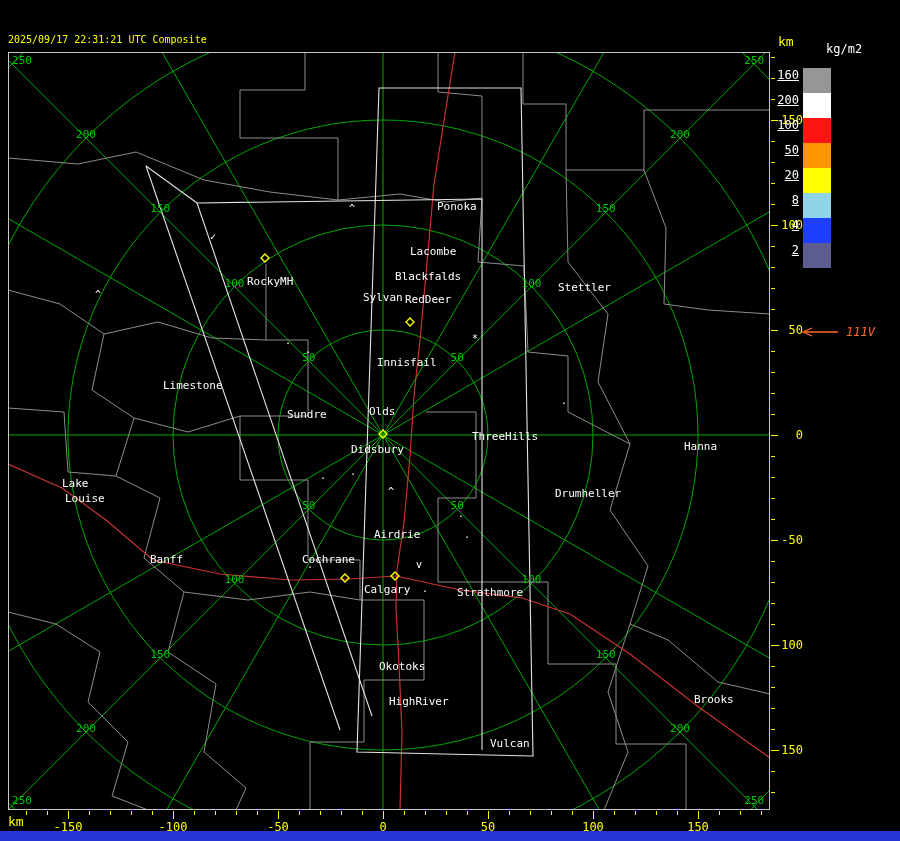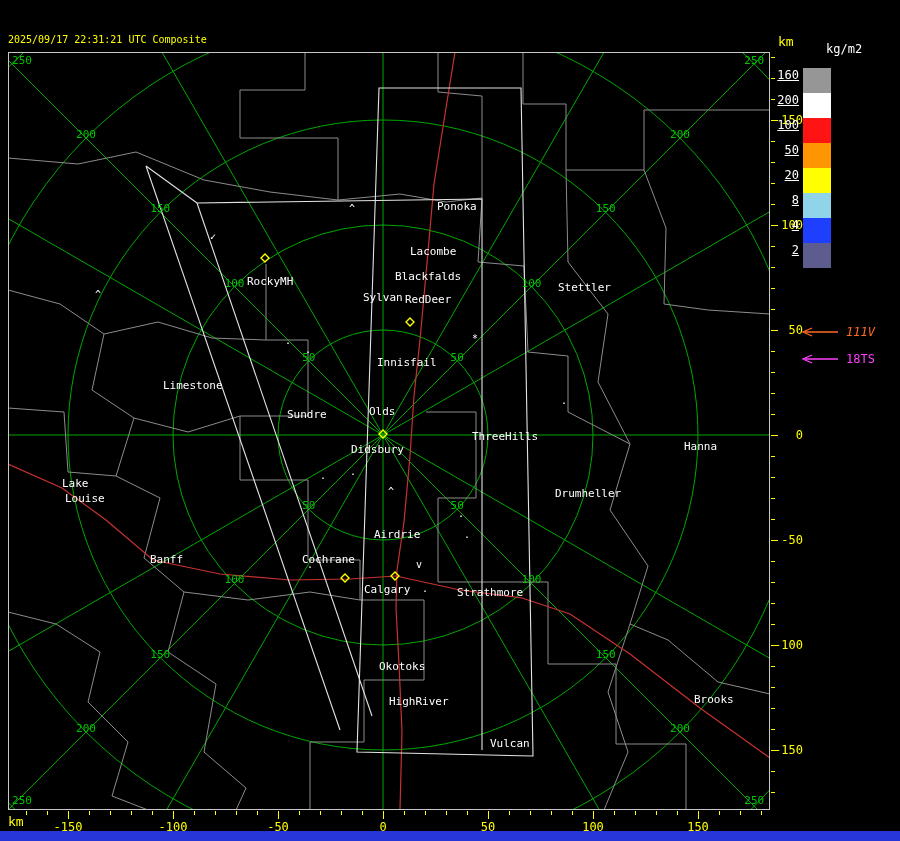--- a/index.html
+++ b/index.html
@@ -315,24 +315,17 @@
         </div>
       </div>
     <div class="radar-rows" id="radar-rows">
         <div class="radar-row">
           <svg width="44" height="12">
             <line x1="40" y1="6" x2="7" y2="6" stroke="#ff6a28" stroke-width="1.3"></line>
             <path d="M 14 2 L 5 6 L 14 10" fill="none" stroke="#ff6a28" stroke-width="1.3"></path>
           </svg>
           <span class="radar-id" style="color: rgb(255, 106, 40); font-style: italic;">111V</span>
         </div>
-        <div class="radar-row">
-          <svg width="44" height="12">
-            <line x1="40" y1="6" x2="7" y2="6" stroke="#ff40ff" stroke-width="1.3"></line>
-            <path d="M 14 2 L 5 6 L 14 10" fill="none" stroke="#ff40ff" stroke-width="1.3"></path>
-          </svg>
-          <span class="radar-id" style="color: rgb(255, 64, 255);">18TS</span>
-        </div>
       </div>
   </div>
 
   <div class="bottom-bar"></div>
 </div>
 
 </body></html>

